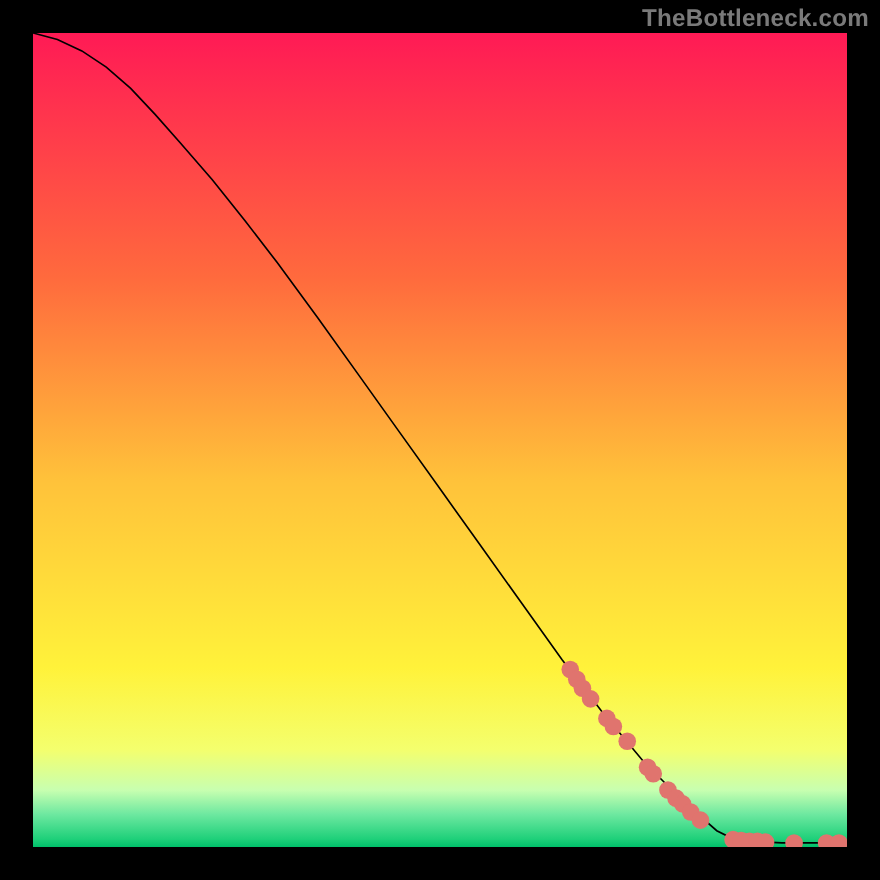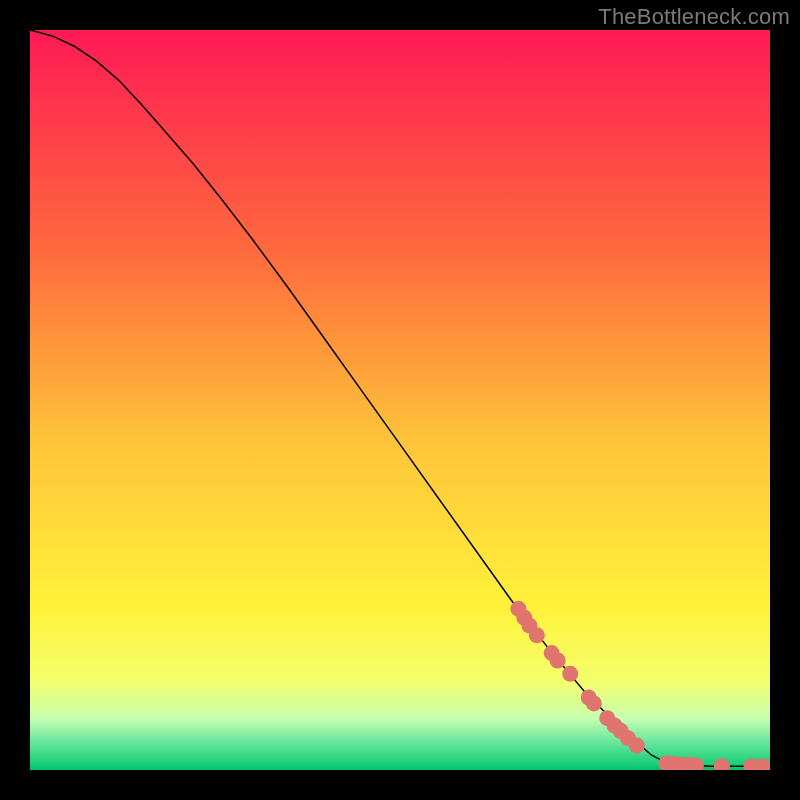--- a/index.html
+++ b/index.html
@@ -15,21 +15,21 @@
     position: relative;
     width: 800px;
     height: 800px;
     background: #000;
   }
   .watermark {
     position: absolute;
     top: 4px;
     right: 10px;
     font-size: 22px;
-    font-weight: 400;
+    font-weight: 700;
     color: #7a7a7a;
     letter-spacing: 0.2px;
     z-index: 10;
   }
   .plot-wrap {
     position: absolute;
     left: 30px;
     top: 30px;
     width: 740px;
     height: 740px;

